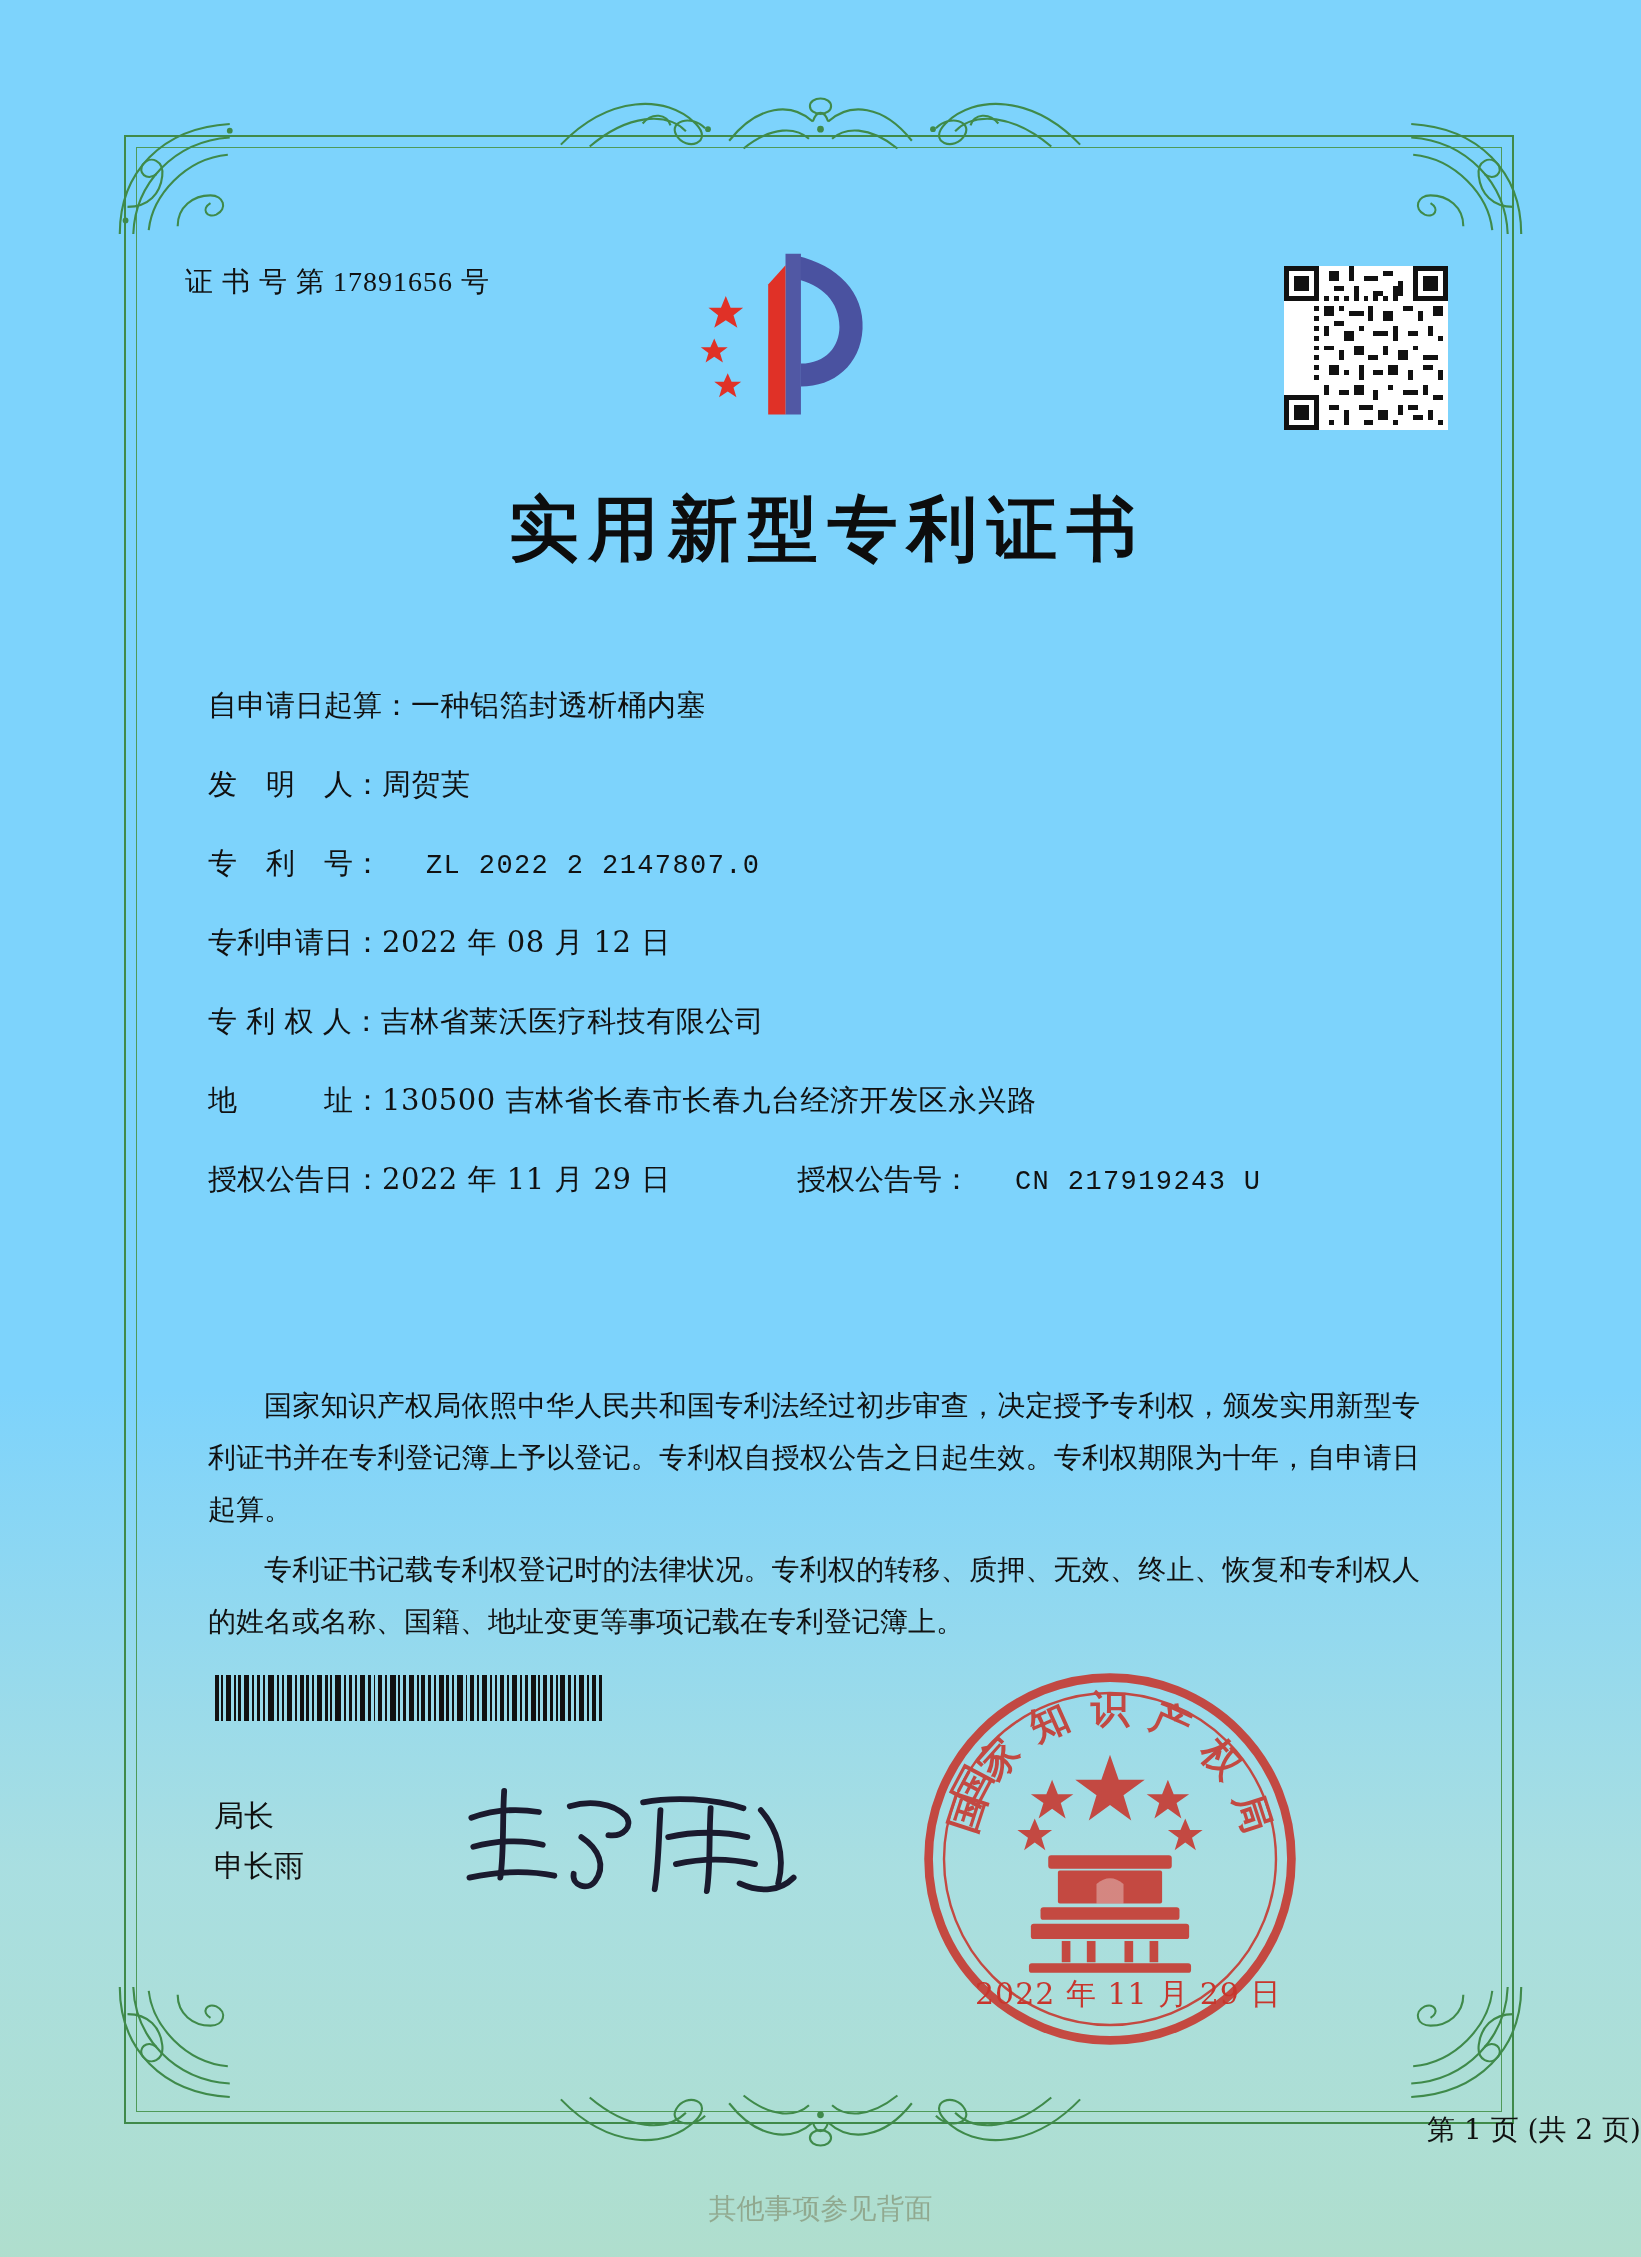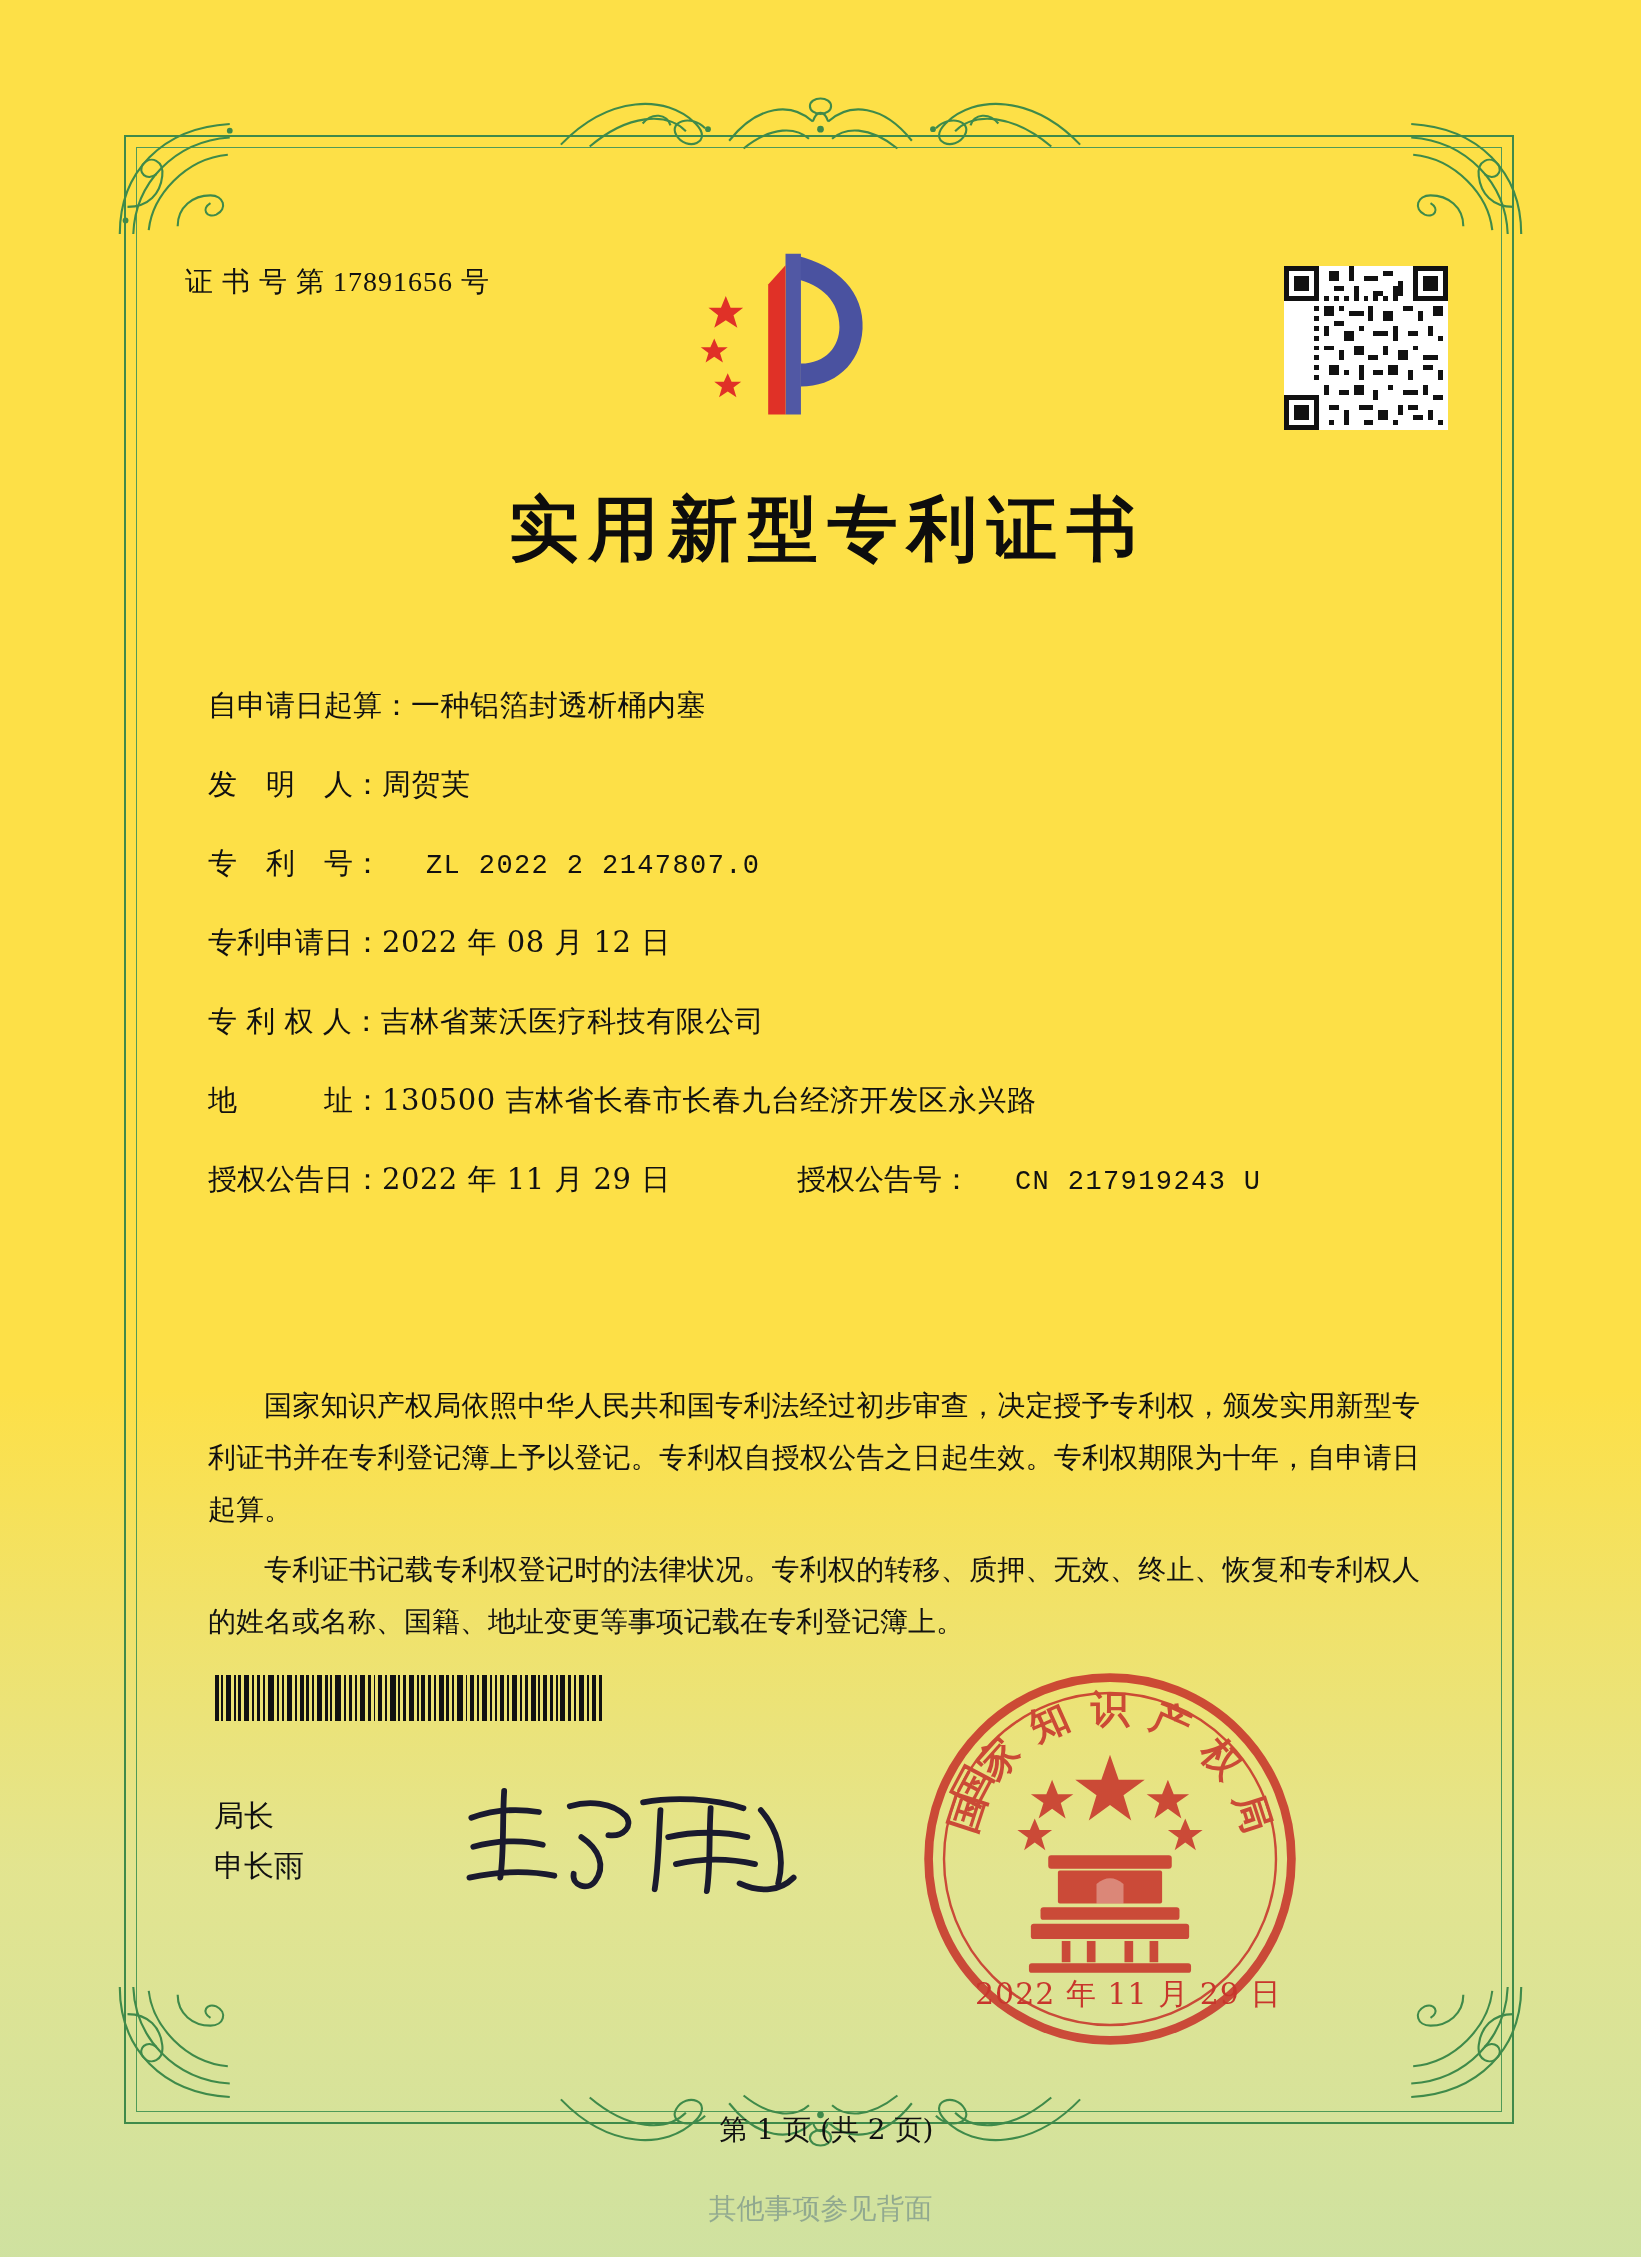--- a/index.html
+++ b/index.html
@@ -10,21 +10,21 @@
   body {
     width: 1641px;
     height: 2257px;
     font-family: "Liberation Serif", serif;
     overflow: hidden;
   }
   .page {
     position: relative;
     width: 1641px;
     height: 2257px;
-    background: #fde047;
+    background: #7dd3fc;
     box-sizing: border-box;
   }
   
   .page::after {
     content: "";
     position: absolute;
     left: 0; right: 0; bottom: 0;
     height: 869px;
     background: linear-gradient(to bottom, rgba(216,236,214,0) 0%, rgba(205,232,203,0.55) 55%, rgba(192,226,190,0.75) 100%);
     pointer-events: none;
@@ -229,21 +229,21 @@
     font-size: 30px;
     color: #c8352c;
     font-family: "DejaVu Serif", serif;
     letter-spacing: 1px;
   }
 
   .page-number {
     position: absolute;
     left: 0; right: 0;
     top: 2111px;
-    text-align: center;
+    text-align: right;
     font-size: 28px;
     color: #111;
     font-family: "DejaVu Serif", serif;
     margin-left: 12px;
   }
   .footer-note {
     position: absolute;
     left: 0; right: 0;
     top: 2190px;
     text-align: center;

